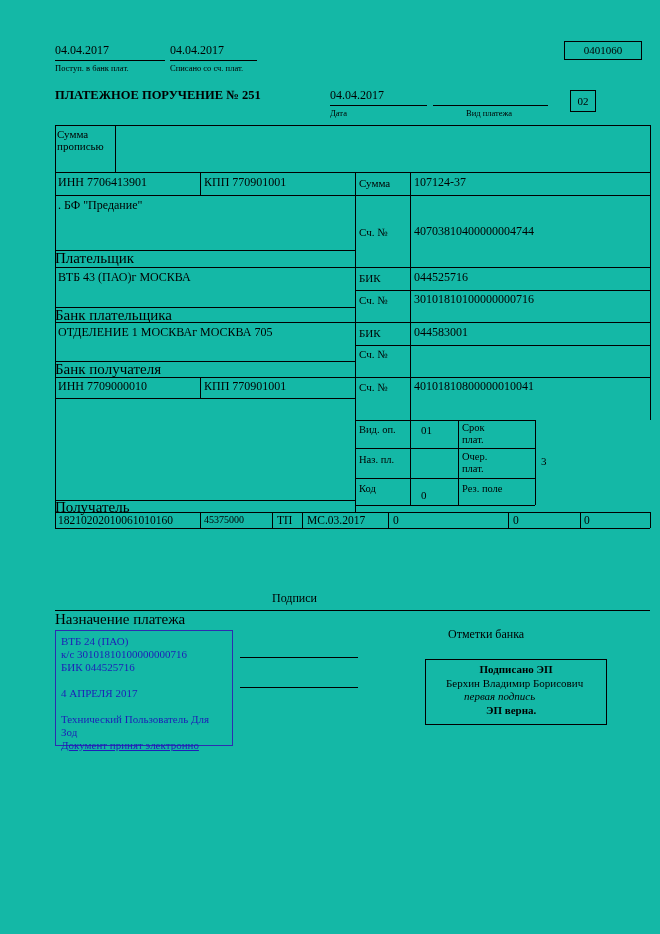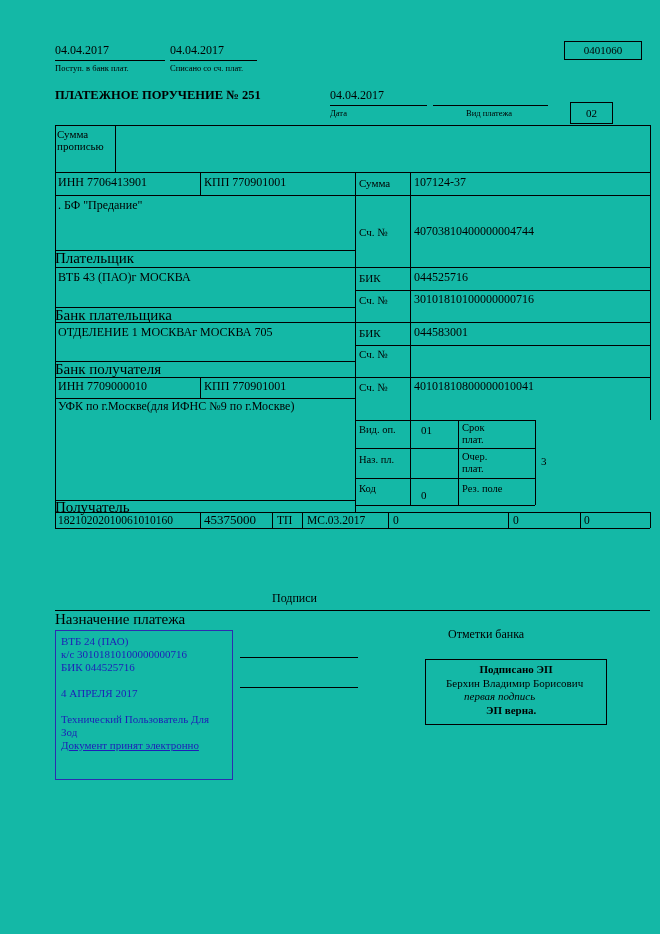--- a/index.html
+++ b/index.html
@@ -12,21 +12,21 @@
   .lab{ position:absolute; white-space:nowrap; font-size:11px; line-height:12px; }
   .s  { position:absolute; white-space:nowrap; font-size:8.5px; line-height:10px; }
   .c  { position:absolute; white-space:nowrap; font-size:15px; line-height:12px; }
   .b  { font-weight:bold; }
   .pre{ white-space:pre-line; }
   .hl { position:absolute; height:1px; background:#000; display:block; }
   .vl { position:absolute; width:1px;  background:#000; display:block; }
   .box{ position:absolute; border:1px solid #000; text-align:center; font-size:11px; line-height:17px; }
   .wrap { white-space:normal; }
   .bluebox {
-    position:absolute; left:55px; top:630px; width:178px; height:150px;
+    position:absolute; left:55px; top:630px; width:178px; height:116px;
     border:1px solid #2d2db0; color:#1e1eb8; font-size:11px; line-height:13px;
     padding:4px 5px;
   }
   .bluebox div { white-space:normal; }
   .epbox {
     position:absolute; left:425px; top:659px; width:182px; height:66px;
     border:1px solid #000; font-size:11px; line-height:13.5px; padding:3px 20px;
   }
 </style>
 </head>
@@ -41,21 +41,21 @@
   <div class="s" style="left:55px;top:63px">Поступ. в банк плат.</div>
   <div class="s" style="left:170px;top:63px">Списано со сч. плат.</div>
   <div class="box" style="left:564px;top:41px;width:78px;height:19px">0401060</div>
 
   <div class="t b" style="left:55px;top:89px;font-size:12.5px">ПЛАТЕЖНОЕ ПОРУЧЕНИЕ № 251</div>
   <div class="t" style="left:330px;top:89px">04.04.2017</div>
   <i class="hl" style="left:330px;top:105px;width:97px"></i>
   <i class="hl" style="left:433px;top:105px;width:115px"></i>
   <div class="s" style="left:330px;top:108px">Дата</div>
   <div class="s" style="left:466px;top:108px">Вид платежа</div>
-  <div class="box" style="left:570px;top:102px;width:43px;height:22px;line-height:20px">02</div>
+  <div class="box" style="left:570px;top:90px;width:26px;height:22px;line-height:20px">02</div>
 
   <i class="hl" style="left:55px;top:125px;width:595px"></i>
   <i class="hl" style="left:55px;top:172px;width:595px"></i>
   <i class="hl" style="left:55px;top:195px;width:595px"></i>
   <i class="hl" style="left:55px;top:250px;width:300px"></i>
   <i class="hl" style="left:55px;top:267px;width:595px"></i>
   <i class="hl" style="left:355px;top:290px;width:295px"></i>
   <i class="hl" style="left:55px;top:307px;width:300px"></i>
   <i class="hl" style="left:55px;top:322px;width:595px"></i>
   <i class="hl" style="left:355px;top:345px;width:295px"></i>
@@ -110,37 +110,36 @@
   <div class="t" style="left:58px;top:326px">ОТДЕЛЕНИЕ 1 МОСКВАг МОСКВА 705</div>
   <div class="lab" style="left:359px;top:327px">БИК</div>
   <div class="t" style="left:414px;top:326px">044583001</div>
   <div class="lab" style="left:359px;top:348px">Сч. №</div>
   <div class="c" style="left:55px;top:363px">Банк получателя</div>
 
   <div class="t" style="left:58px;top:380px">ИНН 7709000010</div>
   <div class="t" style="left:204px;top:380px">КПП 770901001</div>
   <div class="lab" style="left:359px;top:381px">Сч. №</div>
   <div class="t" style="left:414px;top:380px">40101810800000010041</div>
-  <div class="t" style="left:58px;top:400px">УФК по г.Москве(для ИФНС №9 по г.Москве)</div>
   <div class="c" style="left:55px;top:501px">Получатель</div>
 
   <div class="lab" style="left:359px;top:424px;font-size:10.5px">Вид. оп.</div>
   <div class="lab" style="left:421px;top:424px">01</div>
   <div class="lab pre" style="left:462px;top:422px;font-size:10.5px">Срок
 плат.</div>
   <div class="lab" style="left:359px;top:454px;font-size:10.5px">Наз. пл.</div>
   <div class="lab pre" style="left:462px;top:451px;font-size:10.5px">Очер.
 плат.</div>
   <div class="lab" style="left:541px;top:455px">3</div>
   <div class="lab" style="left:359px;top:483px;font-size:10.5px">Код</div>
   <div class="lab" style="left:421px;top:489px">0</div>
   <div class="lab" style="left:462px;top:483px;font-size:10.5px">Рез. поле</div>
 
   <div class="lab" style="left:58px;top:514px;font-size:11.5px">18210202010061010160</div>
-  <div class="lab" style="left:204px;top:514px;font-size:13px">45375000</div>
+  <div class="lab" style="left:204px;top:514px;font-size:10px">45375000</div>
   <div class="lab" style="left:277px;top:514px;font-size:11.5px">ТП</div>
   <div class="lab" style="left:307px;top:514px;font-size:11.5px">МС.03.2017</div>
   <div class="lab" style="left:393px;top:514px;font-size:11.5px">0</div>
   <div class="lab" style="left:513px;top:514px;font-size:11.5px">0</div>
   <div class="lab" style="left:584px;top:514px;font-size:11.5px">0</div>
 
   <div class="c" style="left:55px;top:613px">Назначение платежа</div>
 
   <div class="bluebox">
     <div>ВТБ 24 (ПАО)</div>

